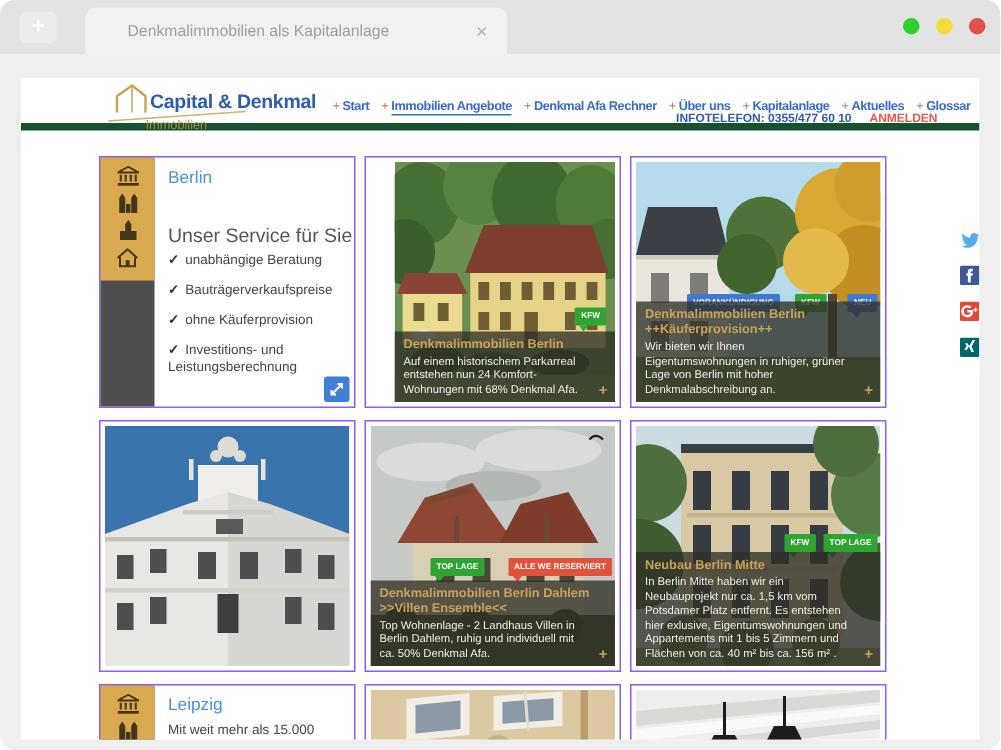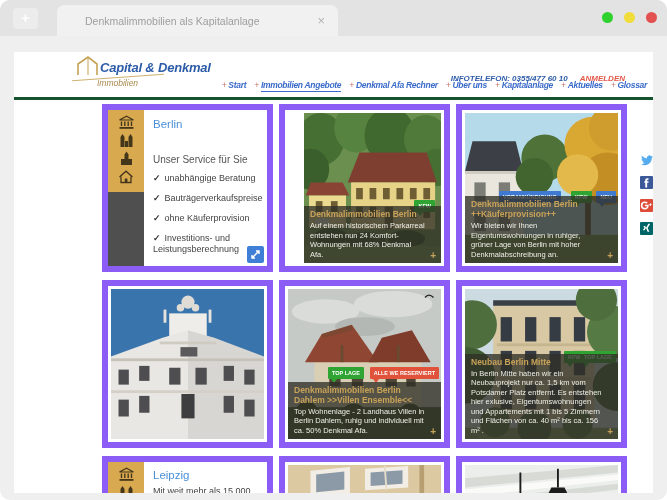--- a/index.html
+++ b/index.html
@@ -23,49 +23,49 @@
   .l-green{ background:#2ed12e; } .l-yellow{ background:#f0dd3c; } .l-red{ background:#e25050; }
   .urlrow { position:relative; height:16px; background:#efefef; }
   .urlbar { position:absolute; left:8px; right:8px; top:0; height:12px;
             background:#fbfbfb; border-radius:6px; font-size:8px; color:#c9c9c9;
             line-height:12px; padding-left:14px; }
 
   
   .page { position:absolute; left:14px; top:52px; width:639px; height:441px;
           background:#fff; overflow:hidden; }
 
-  .hdr { position:relative; height:48px; border-bottom:3px solid #14532d;font-style:italic; }
+  .hdr { position:relative; height:35px; border-bottom:5px solid #14532d; }
   .logo-house { position:absolute; left:60px; top:3px; }
   .logo-title { position:absolute; left:86px; top:8px; font-size:13px; font-weight:bold;
                 color:#2d5ca8; letter-spacing:-0.2px; white-space:nowrap; }
   .logo-sub { position:absolute; left:64px; top:26px; font-size:8.5px; color:#aa8a4e;padding-left:19px; }
   .logo-swoosh { position:absolute; left:58px; top:25px; width:92px; height:1px;
                  background:#cfb070; transform:rotate(-4deg); }
   .contact { position:absolute; right:28px; top:22px; display:flex; gap:12px; align-items:center;justify-content:space-between; }
   .phone { font-size:8px; font-weight:bold; color:#2d5ca8; white-space:nowrap; }
   .login { font-size:8px; font-weight:bold; color:#e25849; white-space:nowrap; }
   .nav { position:absolute; right:6px; bottom:7px; display:flex; gap:8px;
          font-size:8.5px; font-weight:bold; letter-spacing:-0.3px; white-space:nowrap; }
   .nav-item { cursor:pointer; }
   .nav-item .plus { color:#c0736b; margin-right:2px; font-weight:normal; }
   .nav-item .lbl { color:#3a6bc9; }
   .nav-item.active .lbl { border-bottom:1px solid #3a6bc9; padding-bottom:1px; }
 
   
   .icard, .pcard { position:absolute; width:171px; height:168px; background:#fff;
-                   border:6px solid #8b5cf6;margin-left:36px; }
+                   border:1px solid #8b5cf6; }
   .pcard { padding:3px; }
   .photo { position:relative; width:100%; height:100%; overflow:hidden; }
   .photo > svg { display:block; width:100%; height:100%; }
 
   .strip { position:absolute; left:0; top:0; width:36px; height:100%; background:#4f4f4f; }
   .strip-top { width:100%; height:82px; background:#d9a94f; display:flex;
                flex-direction:column; align-items:center; padding-top:5px; gap:3px; }
   .city { position:absolute; left:45px; top:8px; font-size:11.5px; color:#4a90d9; cursor:pointer; }
-  .svc-title { position:absolute; left:45px; top:44px; font-size:10px; color:#555; }
+  .svc-title { position:absolute; left:45px; top:44px; font-size:13px; color:#555; }
   .svc-list { position:absolute; left:45px; top:63px; right:7px; font-size:9px;
               color:#444; line-height:11px; }
   .svc { margin-bottom:9px; }
   .svc .chk { font-weight:bold; color:#333; margin-right:4px; }
   .expand { position:absolute; right:3px; bottom:3px; width:17px; height:17px;
             background:#3f7fd6; border-radius:2px; display:flex; align-items:center;
             justify-content:center; cursor:pointer; }
   .lz-text { position:absolute; left:45px; top:24px; right:7px; font-size:9px;
              color:#444; line-height:11px; }
 

